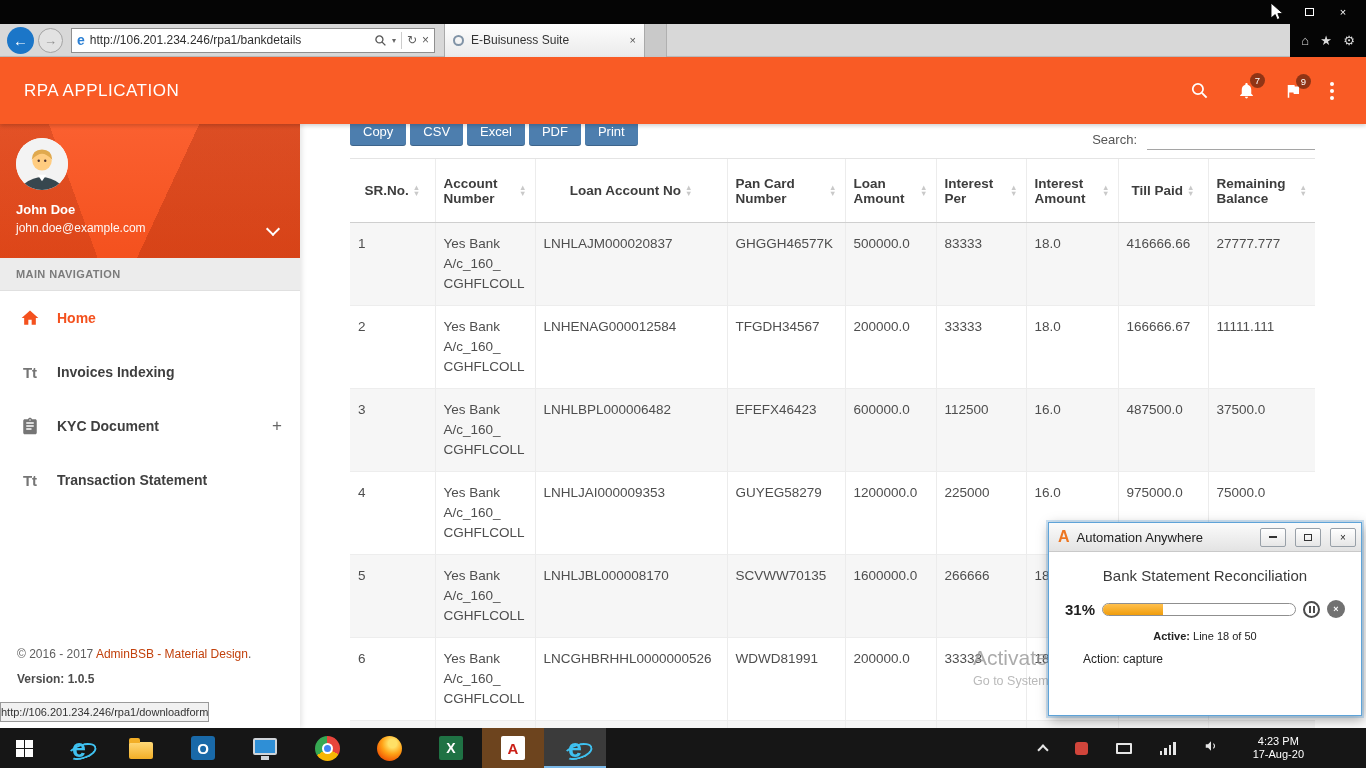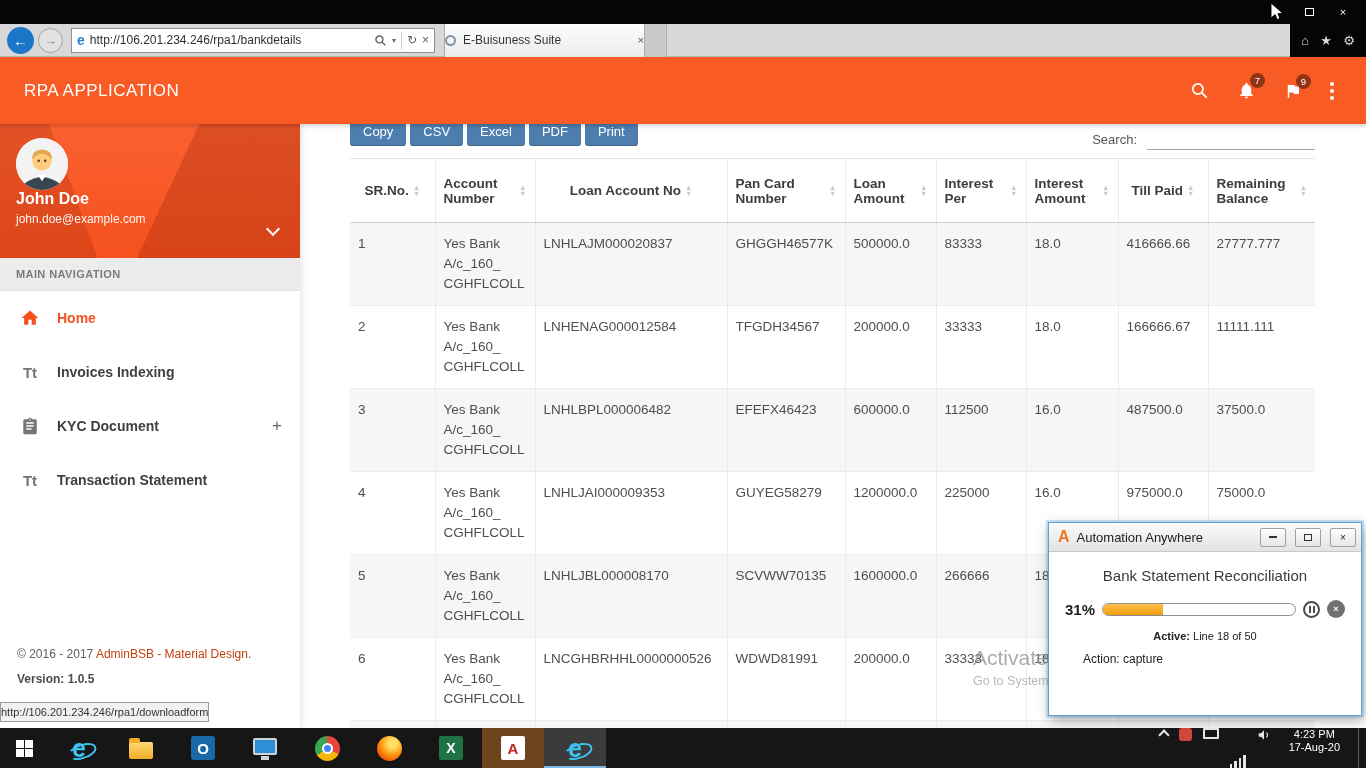--- a/index.html
+++ b/index.html
@@ -16,21 +16,21 @@
   .corner-dark{position:absolute;top:24px;right:0;width:76px;height:33px;background:#050505;display:flex;align-items:center;justify-content:space-evenly}
   .corner-dark .cicon{color:#dcdcdc;font-size:13px;line-height:1}
   .nav-back{width:27px;height:27px;border-radius:50%;background:#1b76c8;color:#fff;margin-left:7px;display:flex;align-items:center;justify-content:center;font-size:15px;flex:none}
   .nav-fwd{width:25px;height:25px;border-radius:50%;border:1px solid #a3a3a3;background:#e2e2e2;color:#8d8d8d;margin-left:4px;display:flex;align-items:center;justify-content:center;font-size:13px;flex:none}
   .addressbar{width:364px;height:25px;background:#fff;border:1px solid #8f8f8f;margin-left:8px;display:flex;align-items:center;padding:0 5px;gap:5px;flex:none}
   .fav-e{color:#2a7fd4;font-weight:bold;font-size:14px;line-height:1}
   .url{flex:1;font-size:12px;color:#2f2f2f;white-space:nowrap;overflow:hidden}
   .addr-icon{color:#5b5b5b;font-size:12px;line-height:1}
   .addr-caret{font-size:8px;color:#666}
   .addr-sep{width:1px;height:17px;background:#ccc}
-  .tab{margin-left:9px;width:201px;height:33px;background:linear-gradient(#fdfdfd,#ebebeb);border-left:1px solid #a9a9a9;border-right:1px solid #a9a9a9;display:flex;align-items:center;padding:0 0;gap:7px;flex:none}
+  .tab{margin-left:9px;width:201px;height:33px;background:linear-gradient(#fdfdfd,#ebebeb);border-left:1px solid #a9a9a9;border-right:1px solid #a9a9a9;display:flex;align-items:center;padding:0 8px;gap:7px;flex:none}
   .tab-fav{width:11px;height:11px;border-radius:50%;border:2px solid #8093a6;flex:none}
   .tab-title{flex:1;font-size:12px;color:#333;white-space:nowrap;overflow:hidden}
   .tab-close{color:#555;font-size:11px}
   .newtab{width:22px;height:33px;background:#c9c9c9;border-right:1px solid #b0b0b0;flex:none}
 
   
   .app-header{position:absolute;top:57px;left:0;width:100%;height:67px;background:#f95b25;z-index:20;display:flex;align-items:center;padding:0 24px;box-shadow:0 2px 4px rgba(0,0,0,.18)}
   .app-title{color:#fff;font-size:17px;letter-spacing:.5px}
   .hdr-icons{margin-left:auto;display:flex;align-items:center;gap:28px;padding-right:8px}
   .hicon{position:relative;color:#fff;display:flex;align-items:center;justify-content:center}
@@ -38,21 +38,21 @@
   .dots{display:flex;flex-direction:column;gap:3px}
   .dots i{width:4px;height:4px;border-radius:50%;background:#fff}
 
   
   .sidebar{position:absolute;top:124px;left:0;width:300px;height:604px;background:#fff;z-index:10;box-shadow:2px 0 5px rgba(0,0,0,.10)}
   .user-card{height:134px;position:relative;padding:14px 16px;
     background:linear-gradient(115deg,rgba(0,0,0,0) 55%,rgba(140,30,5,.28) 55%),
                linear-gradient(250deg,rgba(0,0,0,0) 72%,rgba(140,30,5,.22) 72%),
                linear-gradient(#fb6030,#f4511e)}
   .avatar{width:52px;height:52px;border-radius:50%;overflow:hidden;background:#fff}
-  .user-name{color:#fff;font-size:16px;font-weight:bold;margin-top:0}
+  .user-name{color:#fff;font-size:13px;font-weight:bold;margin-top:12px}
   .user-email{color:#fff;font-size:12px;margin-top:4px;opacity:.95}
   .user-caret{position:absolute;right:22px;bottom:24px;width:10px;height:10px;border-right:2px solid #fff;border-bottom:2px solid #fff;transform:rotate(45deg)}
   .section-label{height:33px;background:#ececec;color:#7b7b7b;font-size:11px;font-weight:bold;letter-spacing:.4px;display:flex;align-items:center;padding:0 16px;border-bottom:1px solid #e0e0e0}
   .menu-item{height:54px;display:flex;align-items:center;padding:0 18px;gap:15px;color:#3f3f3f;font-size:14px;font-weight:bold}
   .mi-icon{width:24px;color:#757575;display:flex;align-items:center;justify-content:center}
   .mi-icon svg{fill:currentColor}
   .mi-icon .tt{font-size:15px;font-weight:bold}
   .menu-item.active{color:#f4511e}
   .menu-item.active .mi-icon{color:#f4511e}
   .mi-plus{margin-left:auto;color:#666;font-size:17px;font-weight:normal}
@@ -122,21 +122,21 @@
   .folder{width:24px;height:17px;background:linear-gradient(#ffd978,#f2ae26);border-radius:2px;position:relative;margin-top:4px}
   .folder::before{content:"";position:absolute;top:-4px;left:0;width:11px;height:5px;background:#f2ae26;border-radius:2px 2px 0 0}
   .outlook{width:24px;height:24px;background:#1969a8;border-radius:3px;color:#fff;font-weight:bold;font-size:15px;display:flex;align-items:center;justify-content:center}
   .rdp{width:24px;height:17px;border:2px solid #cfd4d9;border-radius:2px;background:#2f8fd6;position:relative;margin-top:-3px}
   .rdp::after{content:"";position:absolute;left:6px;bottom:-7px;width:8px;height:4px;background:#cfd4d9}
   .chrome{width:25px;height:25px;border-radius:50%;background:conic-gradient(#e8453c 0 33%,#f7b605 33% 66%,#36a852 66% 100%);position:relative}
   .chrome::after{content:"";position:absolute;inset:7px;background:#4285f4;border:2.5px solid #fff;border-radius:50%}
   .firefox{width:25px;height:25px;border-radius:50%;background:radial-gradient(circle at 62% 30%,#ffe066 0 18%,#ffa216 45%,#f25c05 75%,#d64000 100%)}
   .excel{width:24px;height:24px;background:#1f7244;border-radius:2px;color:#fff;font-weight:bold;font-size:14px;display:flex;align-items:center;justify-content:center}
   .acrobat{width:24px;height:24px;background:#fff;border-radius:2px;color:#cb1f17;font-weight:bold;font-size:15px;display:flex;align-items:center;justify-content:center}
-  .tray{margin-left:auto;display:flex;gap:11px;padding-right:1px}
+  .tray{margin-left:auto;display:flex;align-items:center;gap:28px;padding-right:20px}
   .tray-caret{width:8px;height:8px;border-left:2px solid #e6e6e6;border-top:2px solid #e6e6e6;transform:rotate(45deg);margin-top:3px}
   .tray-red{width:13px;height:13px;border-radius:3px;background:#d1453b}
   .tray-monitor{width:16px;height:11px;border:2px solid #e6e6e6;border-radius:1px}
   .tray-signal{display:flex;align-items:flex-end;gap:2px}
   .tray-signal i{width:2.5px;background:#e6e6e6;display:block}
   .tray-speaker{color:#e6e6e6}
   .tray-clock{text-align:center;color:#fff;font-size:11px;line-height:13px;padding:0 7px}
   .show-desktop{width:7px;border-left:1px solid #5a5a5a}
 
   .cursor{position:absolute;left:1270px;top:3px;z-index:300}

